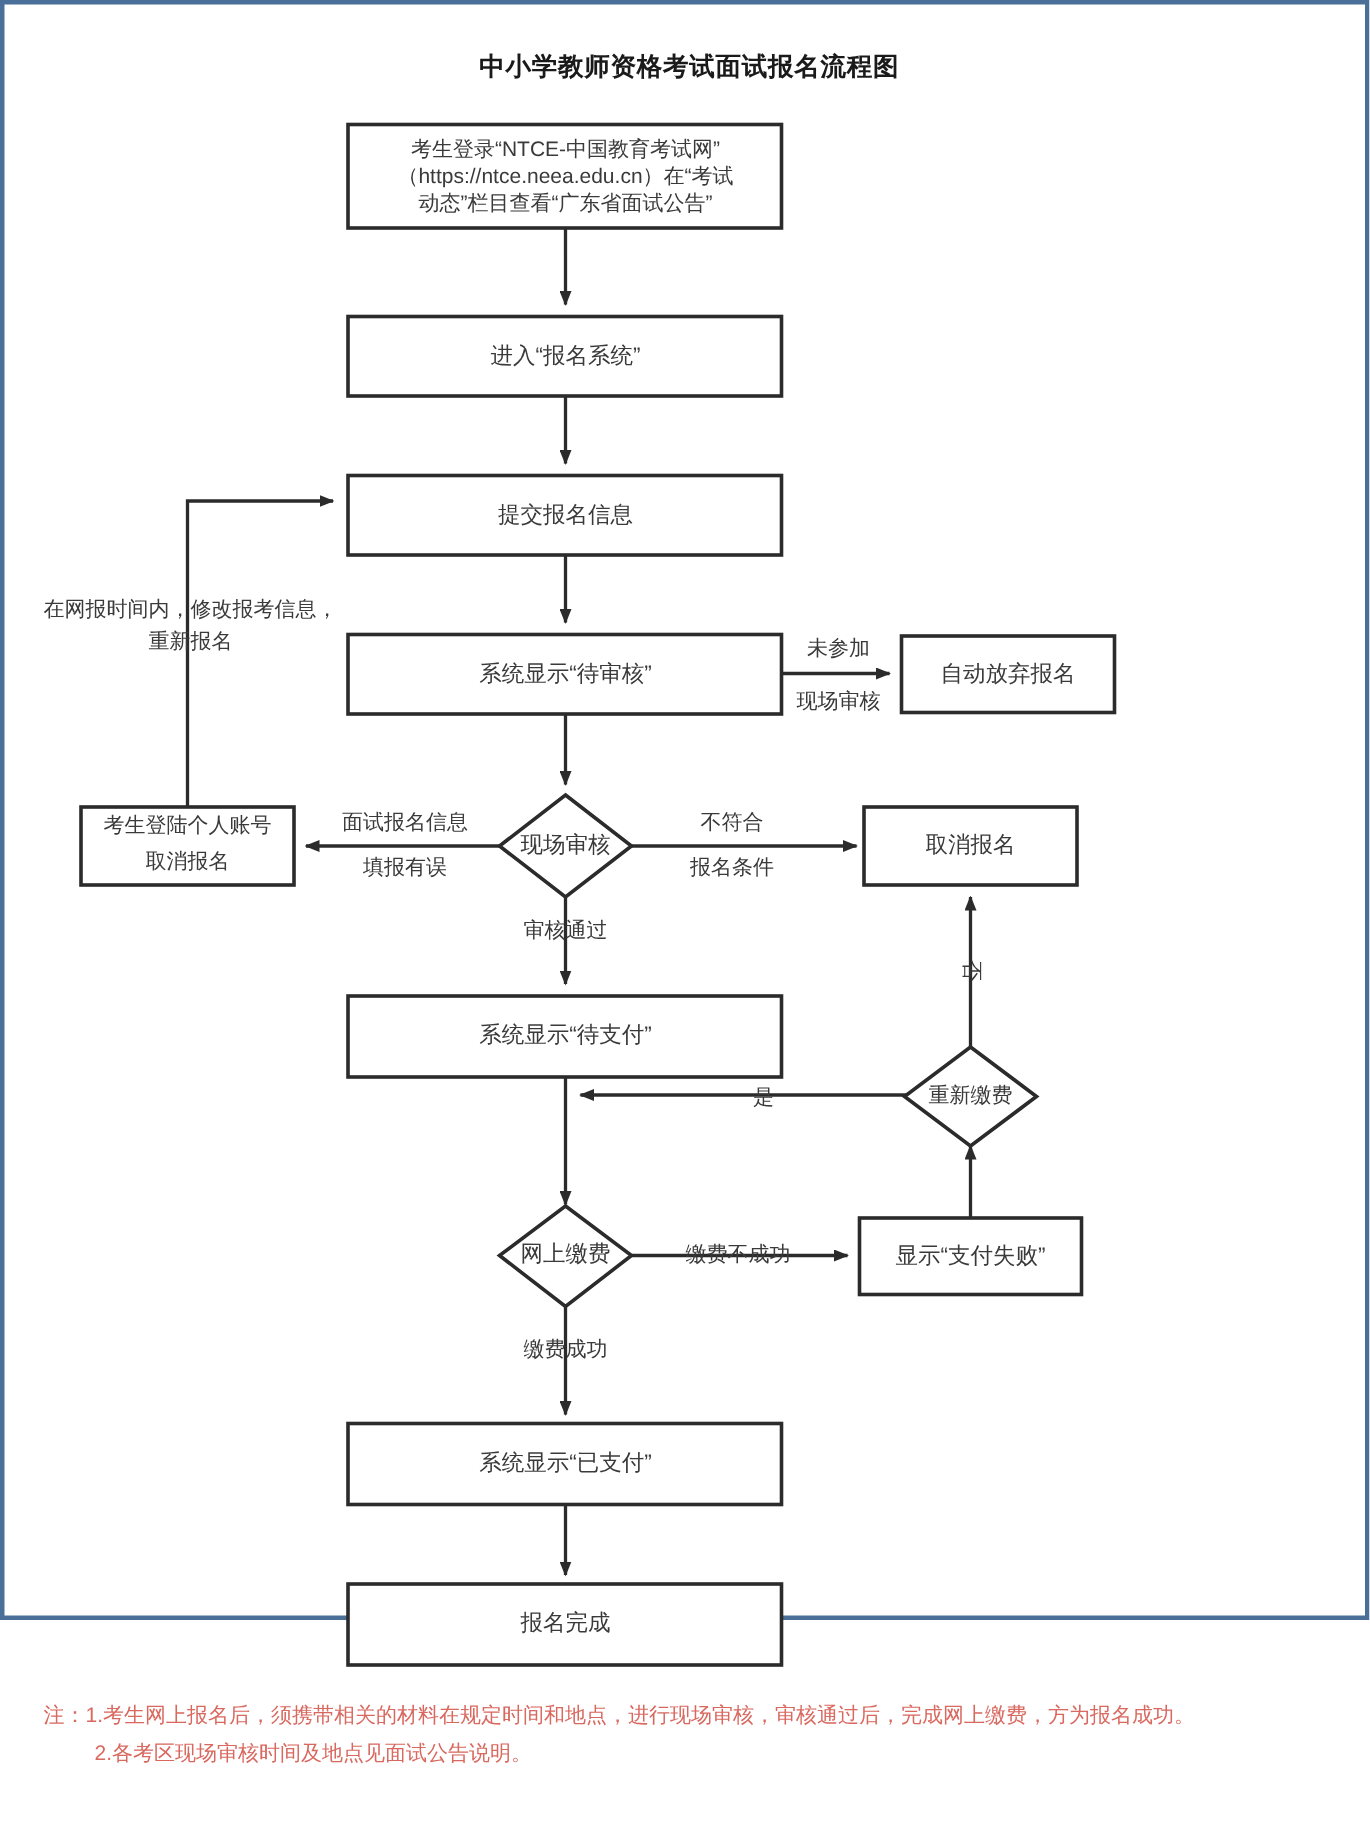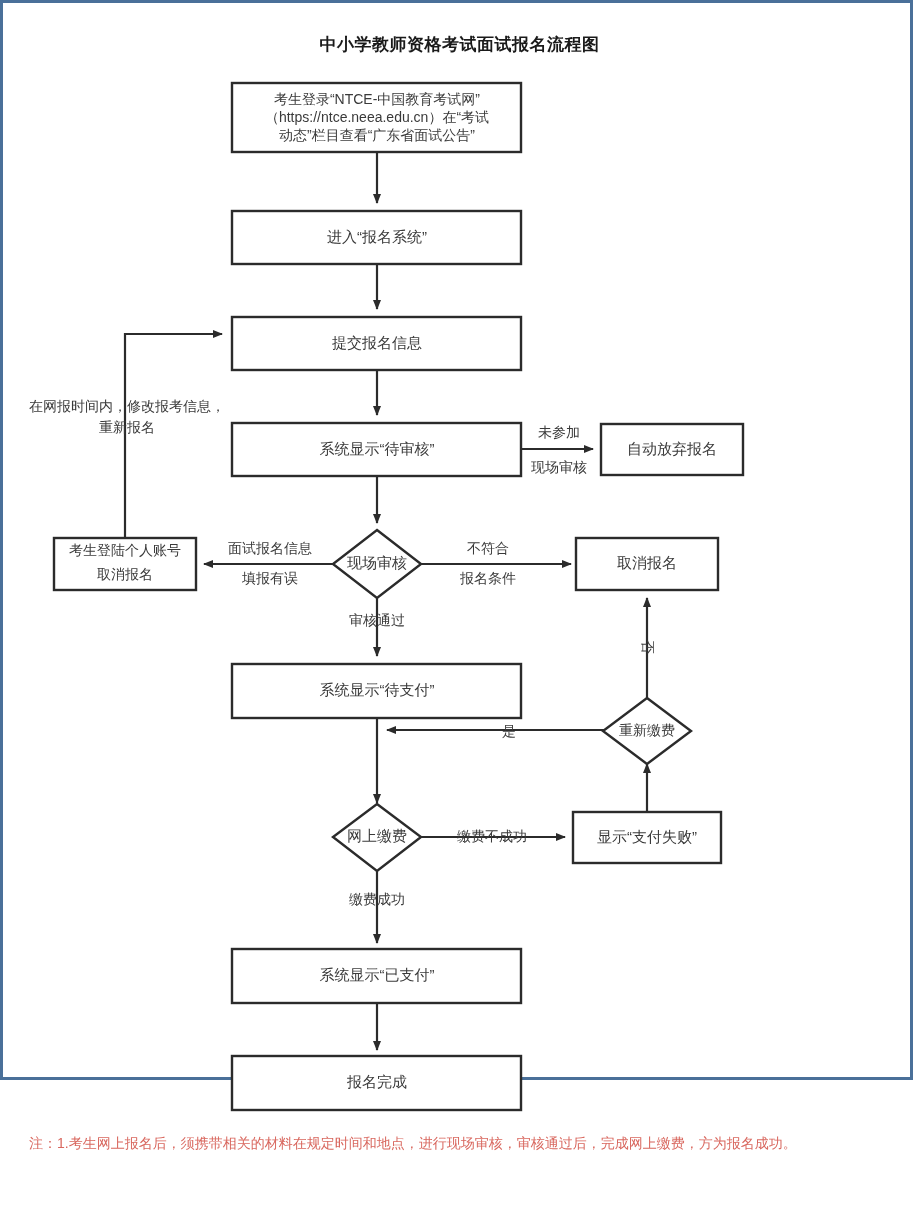--- a/index.html
+++ b/index.html
@@ -230,15 +230,16 @@
 
     <g>
       <rect class="node-rect" x="229" y="1053" width="289" height="54"></rect>
       <text class="node-label" x="374" y="1080">报名完成</text>
     </g>
 
   </svg>
 
   <div id="footnotes">
     <div class="fn-line">注：1.考生网上报名后，须携带相关的材料在规定时间和地点，进行现场审核，审核通过后，完成网上缴费，方为报名成功。</div>
+    <div class="fn-line fn-indent">2.各考区现场审核时间及地点见面试公告说明。</div>
   </div>
 
 </div>
 
 </body></html>

